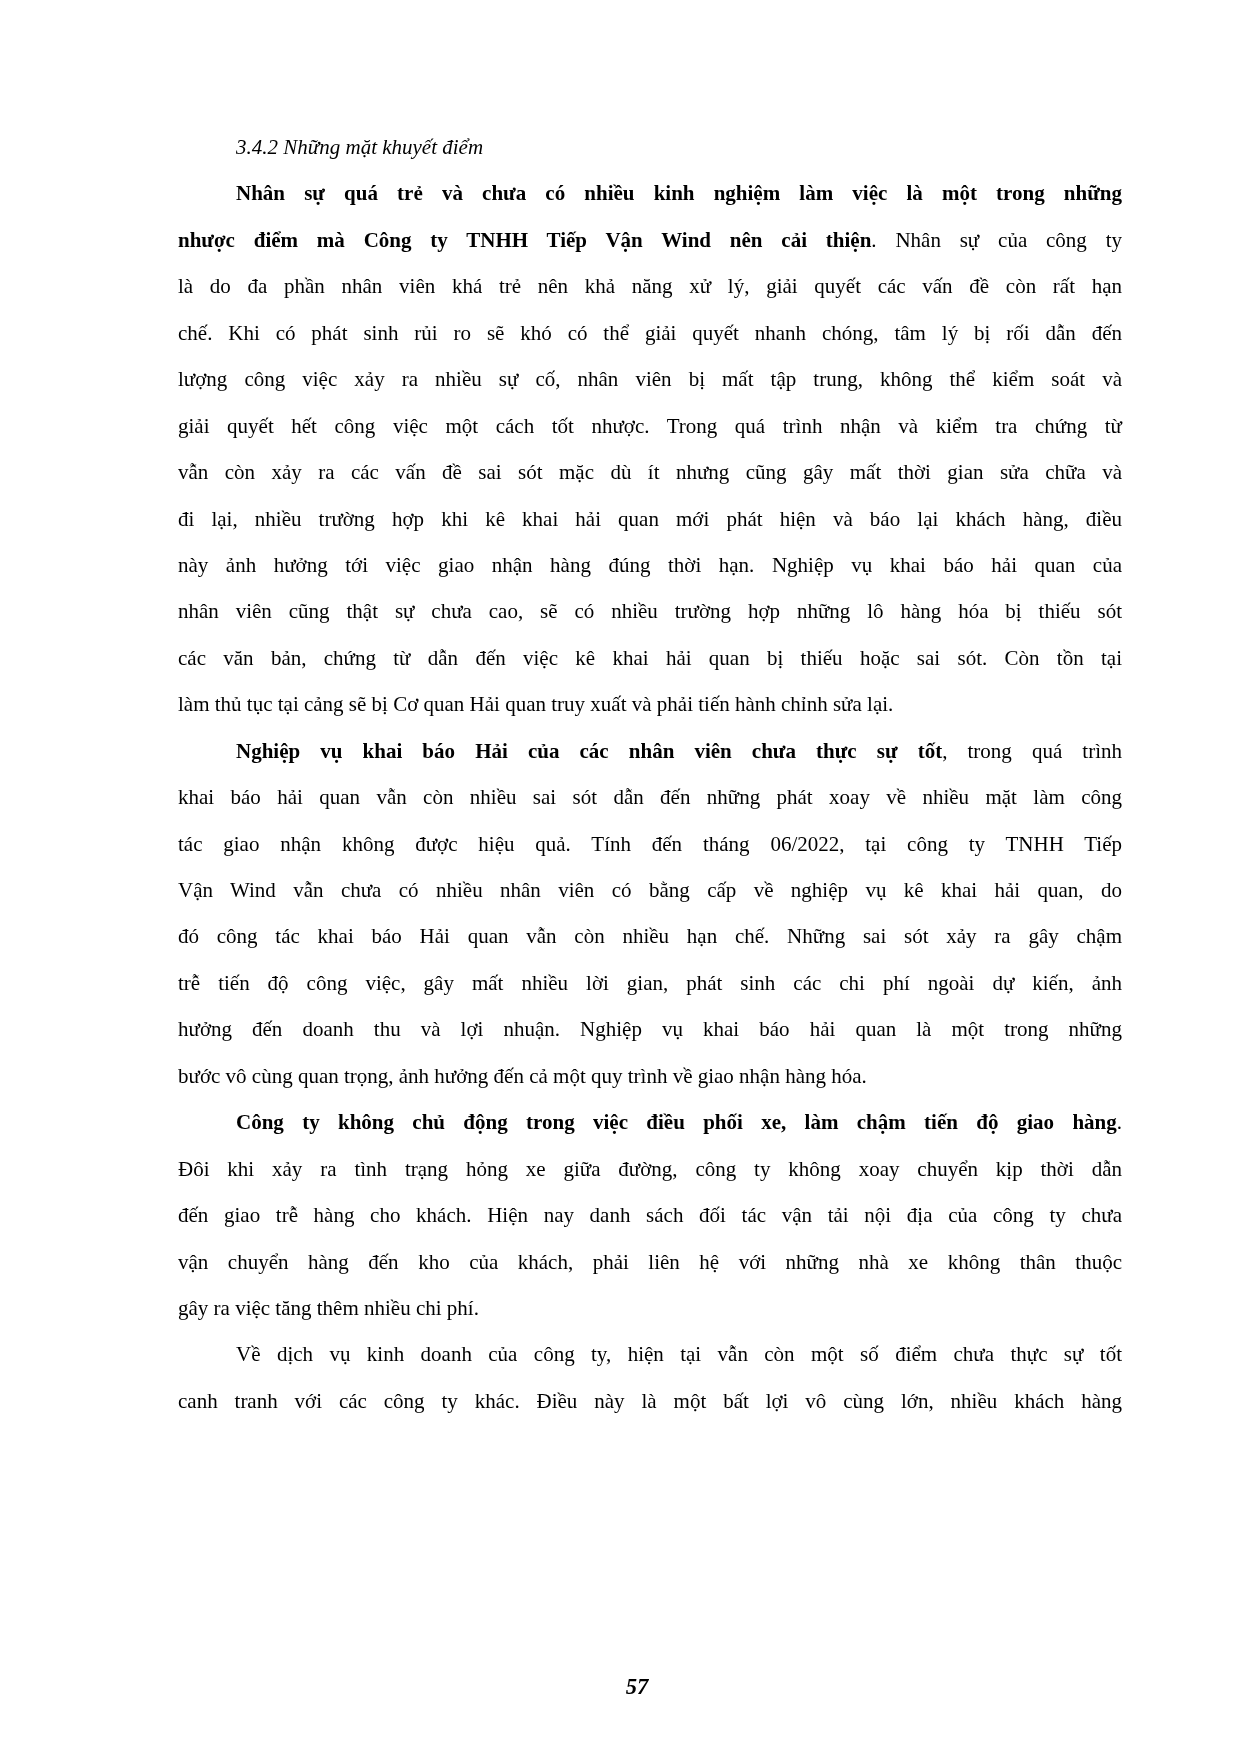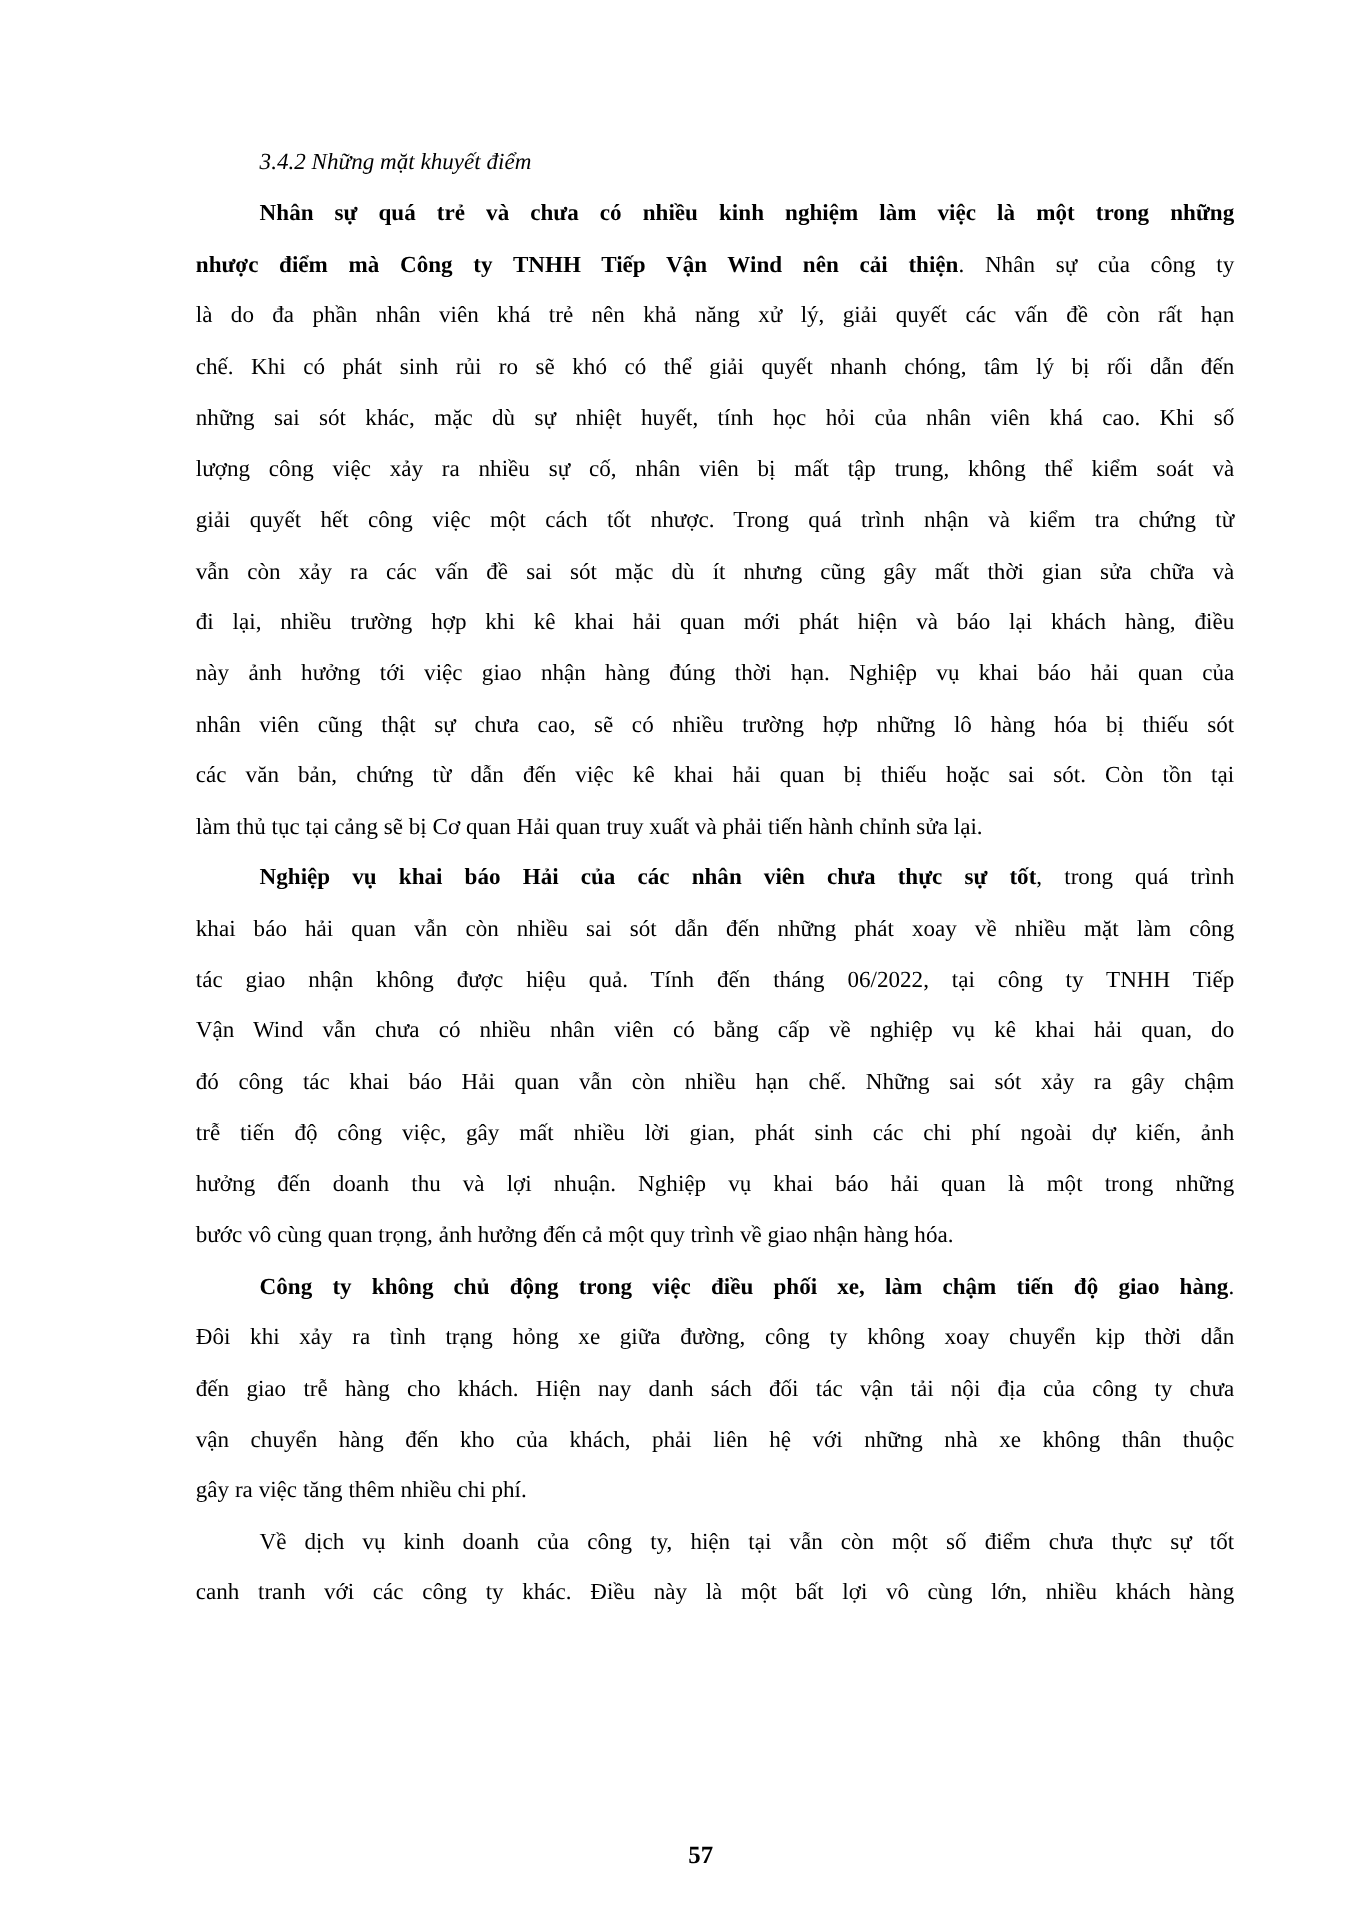--- a/index.html
+++ b/index.html
@@ -57,36 +57,36 @@
       position: absolute;
       left: 0;
       width: 1240px;
       top: 1672px;
       text-align: center;
       font-weight: bold;
       font-size: 22.6px;
       line-height: 30px;
       padding-left: 34px;
       box-sizing: border-box;
+      font-style: italic;
     }
   </style>
 </head>
 <body>
 
 <div class="page">
   <div class="text-block">
 
     <div class="heading">3.4.2 Những mặt khuyết điểm</div>
 
     <div>
       <div class="line indent"><span class="bold">Nhân sự quá trẻ và chưa có nhiều kinh nghiệm làm việc là một trong những</span><span></span></div>
       <div class="line"><span class="bold">nhược điểm mà Công ty TNHH Tiếp Vận Wind nên cải thiện</span><span>. Nhân sự của công ty</span></div>
       <div class="line">là do đa phần nhân viên khá trẻ nên khả năng xử lý, giải quyết các vấn đề còn rất hạn</div>
       <div class="line">chế. Khi có phát sinh rủi ro sẽ khó có thể giải quyết nhanh chóng, tâm lý bị rối dẫn đến</div>
-      <div class="line">những sai sót khác, mặc dù sự nhiệt huyết, tính học hỏi của nhân viên khá cao. Khi số</div>
       <div class="line">lượng công việc xảy ra nhiều sự cố, nhân viên bị mất tập trung, không thể kiểm soát và</div>
       <div class="line">giải quyết hết công việc một cách tốt nhược. Trong quá trình nhận và kiểm tra chứng từ</div>
       <div class="line">vẫn còn xảy ra các vấn đề sai sót mặc dù ít nhưng cũng gây mất thời gian sửa chữa và</div>
       <div class="line">đi lại, nhiều trường hợp khi kê khai hải quan mới phát hiện và báo lại khách hàng, điều</div>
       <div class="line">này ảnh hưởng tới việc giao nhận hàng đúng thời hạn. Nghiệp vụ khai báo hải quan của</div>
       <div class="line">nhân viên cũng thật sự chưa cao, sẽ có nhiều trường hợp những lô hàng hóa bị thiếu sót</div>
       <div class="line">các văn bản, chứng từ dẫn đến việc kê khai hải quan bị thiếu hoặc sai sót. Còn tồn tại</div>
       <div class="line last">làm thủ tục tại cảng sẽ bị Cơ quan Hải quan truy xuất và phải tiến hành chỉnh sửa lại.</div>
     </div>
 

